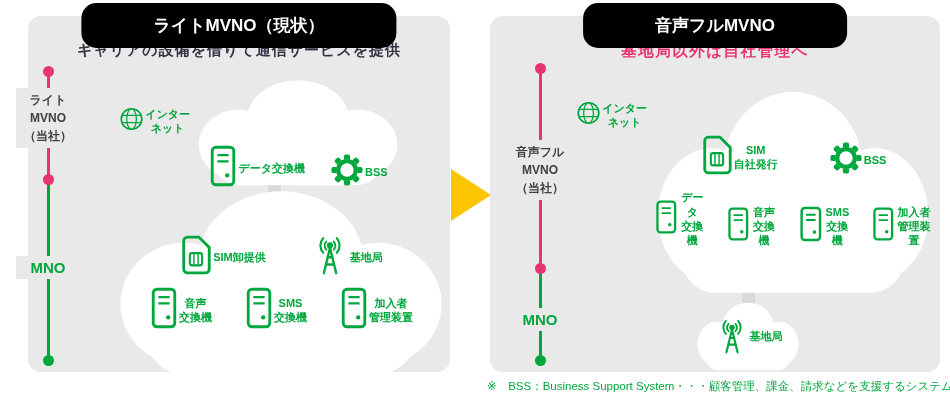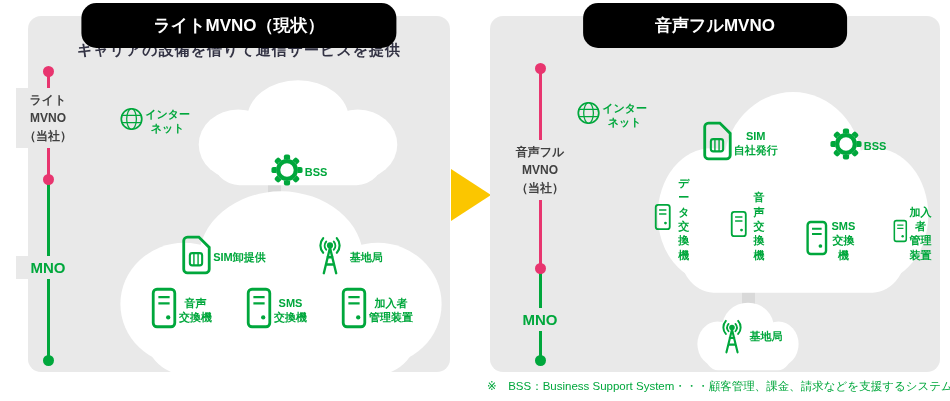--- a/index.html
+++ b/index.html
@@ -124,20 +124,26 @@
     </div>
 
     <div class="connector" style="left:240px;top:150px;height:50px"></div>
 
     <div class="cloud" style="left:168px;top:60px;width:204px;height:112px">
       <svg class="cloud-bg" viewBox="0 0 300 160" preserveAspectRatio="none">
           <use href="#cloud-shape"></use>
         </svg>
       <div class="cloud-content irow" style="gap:24px">
         <div class="item">
+          <svg width="30" height="44" viewBox="0 0 32 46">
+              <use href="#icon-server"></use>
+            </svg>
+          <div class="item-label">データ交換機</div>
+        </div>
+        <div class="item">
           <svg width="36" height="36" viewBox="0 0 44 44">
               <use href="#icon-gear"></use>
             </svg>
           <div class="item-label">BSS</div>
         </div>
       </div>
     </div>
 
     <div class="cloud" style="left:88px;top:168px;width:330px;height:196px">
       <svg class="cloud-bg" viewBox="0 0 300 160" preserveAspectRatio="none">
@@ -182,20 +188,21 @@
           </div>
         </div>
       </div>
     </div>
   </section>
 
   <div class="arrow"></div>
 
   <section class="panel panel-right">
     <div class="pill">音声フルMVNO</div>
+    <div class="subtitle pink">基地局以外は自社管理へ</div>
 
     <div class="vline pink" style="left:48.5px;top:52px;height:200px"></div>
     <div class="vline green" style="left:48.5px;top:252px;height:92px"></div>
     <div class="tl-label pink" style="left:14px;top:124px;width:72px">音声フル
 MVNO
 （当社）</div>
     <div class="tl-label green" style="left:14px;top:292px;width:72px">MNO</div>
     <div class="dot pink" style="left:44.5px;top:47px"></div>
     <div class="dot pink" style="left:44.5px;top:247px"></div>
     <div class="dot green" style="left:44.5px;top:339px"></div>
@@ -222,21 +229,21 @@
             <div class="item-label">SIM
 自社発行</div>
           </div>
           <div class="item">
             <svg width="36" height="36" viewBox="0 0 44 44">
                 <use href="#icon-gear"></use>
               </svg>
             <div class="item-label">BSS</div>
           </div>
         </div>
-        <div class="irow" style="gap:34px;margin-top:10px">
+        <div class="irow" style="gap:20px;margin-top:10px">
           <div class="item">
             <svg width="30" height="44" viewBox="0 0 32 46">
                 <use href="#icon-server"></use>
               </svg>
             <div class="item-label">データ
 交換機</div>
           </div>
           <div class="item">
             <svg width="30" height="44" viewBox="0 0 32 46">
                 <use href="#icon-server"></use>

